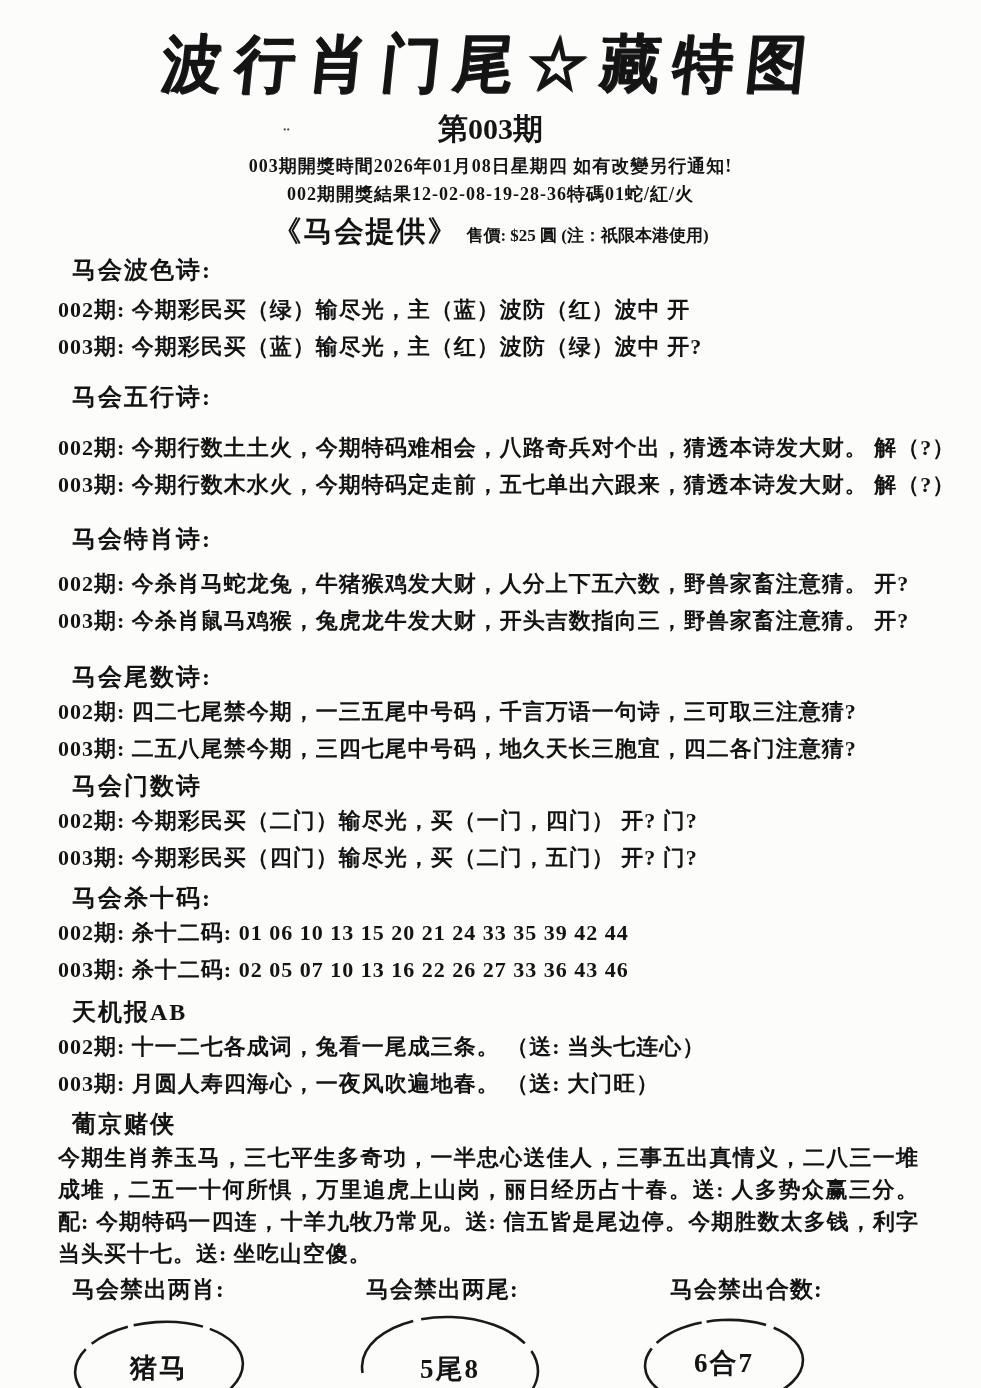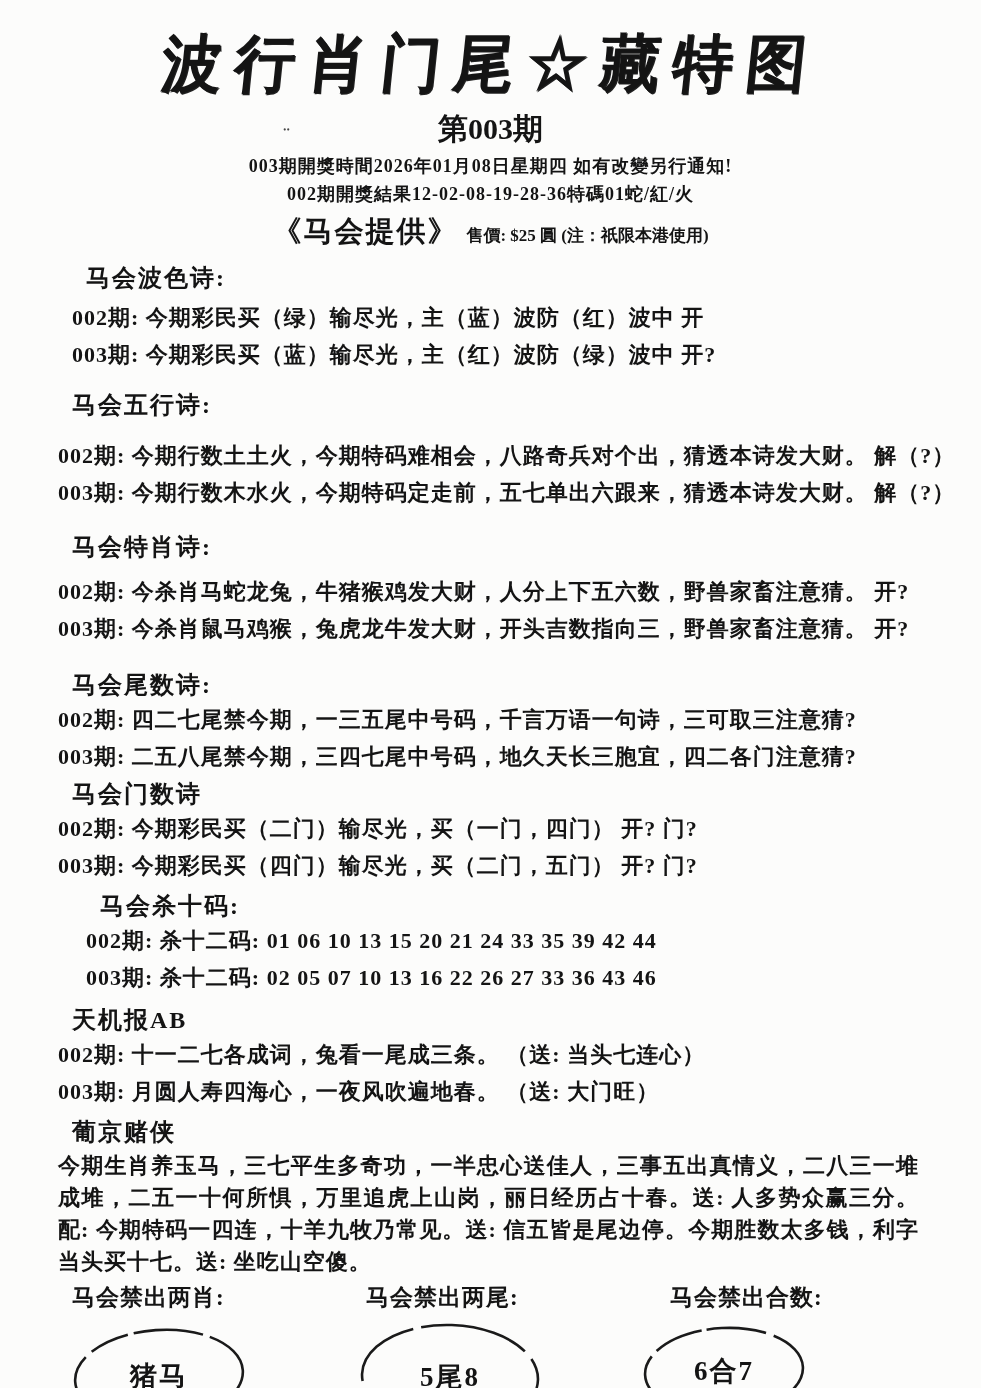--- a/index.html
+++ b/index.html
@@ -29,26 +29,26 @@
   }
   .issue{font-size:30px;margin-top:4px;}
   .info{font-size:18px;margin-top:4px;letter-spacing:1px;}
   .provider-row{margin-top:6px;white-space:nowrap;}
   .provider{font-size:29px;letter-spacing:2px;}
   .price{font-size:17px;margin-left:8px;}
   
   section{text-align:left;}
   .sec-h{font-size:24px;margin-left:72px;letter-spacing:2px;}
   .sec-l{font-size:22px;margin-left:58px;line-height:37px;letter-spacing:1px;white-space:nowrap;}
-  .s0{margin-top:10px;padding-left:14px;} .s0 .sec-h{margin-bottom:5px;}
+  .s0{margin-top:2px;} .s0 .sec-h{margin-bottom:5px;}
   .s1{margin-top:16px;} .s1 .sec-h{margin-bottom:16px;}
   .s2{margin-top:20px;} .s2 .sec-h{margin-bottom:10px;}
   .s3{margin-top:22px;}
   .s4{margin-top:3px;}
-  .s5{margin-top:6px;padding-left:28px;}
+  .s5{margin-top:6px;}
   .s6{margin-top:8px;}
   .s7{margin-top:6px;}
   .para{
     margin:2px 62px 0 58px;
     font-size:22px;line-height:32px;
     letter-spacing:1px;text-align:justify;
   }
   
   .bans{position:relative;height:168px;margin-top:4px;}
   .ban-label{position:absolute;top:0;font-size:23px;letter-spacing:1px;}

